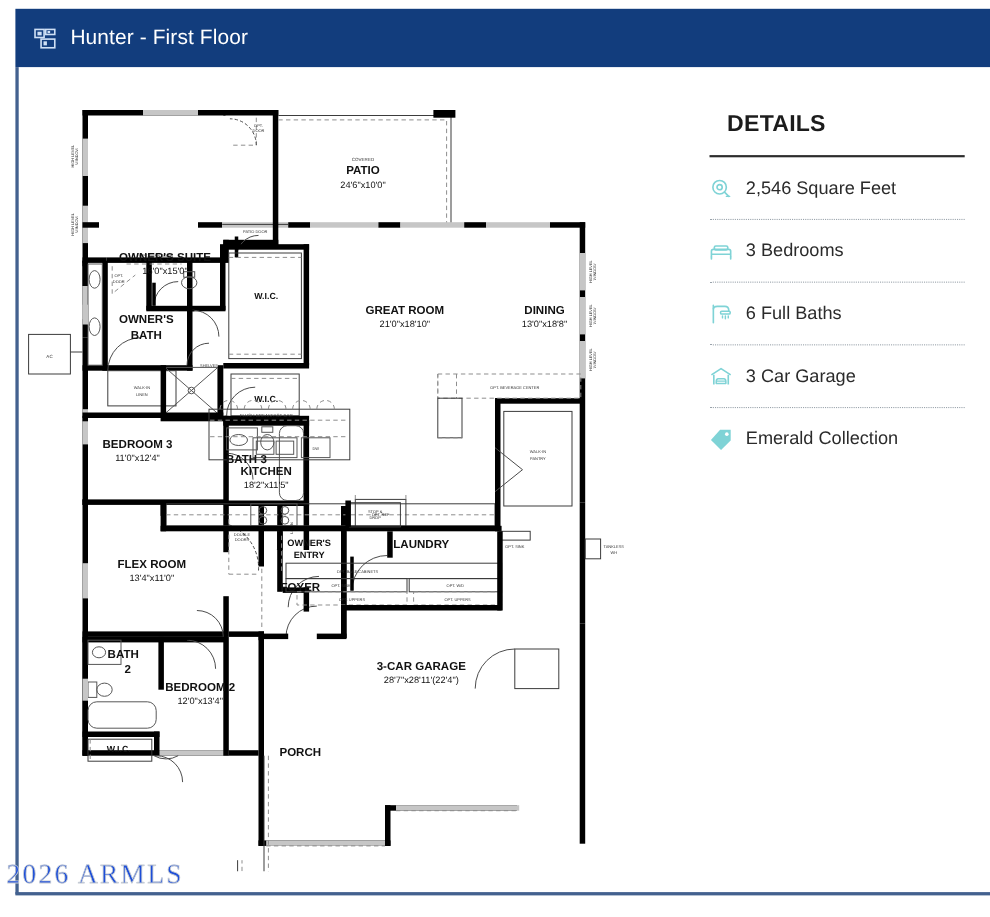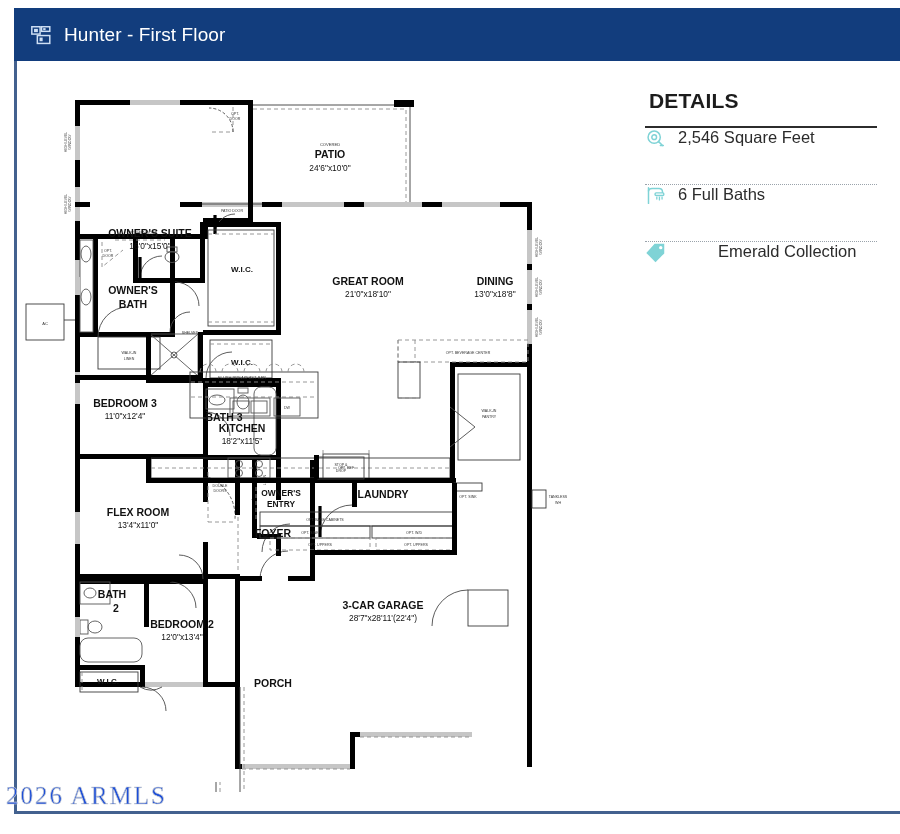--- a/index.html
+++ b/index.html
@@ -54,39 +54,39 @@
     background: #43618f;
   }
 
   
   #details {
     position: absolute;
     left: 645px; top: 85px;
     width: 240px;
   }
   #details h2 {
-    margin: 4px;
+    margin: 16px;
     font-size: 21px;
     font-weight: bold;
     color: #1c1c1c;
     letter-spacing: 0.2px;
   }
   #details .rule {
     margin-top: 13px;
     border-top: 2px solid #2c2c2c;
     width: 232px;
   }
   .drow {
     display: flex;
-    align-items: flex-start;
+    align-items: center;
     height: 57px;
     border-bottom: 1px dotted #9aa3ab;
     width: 232px;
   }
-  .drow:last-child { border-bottom: none; gap: 40px; }
+  .drow:last-child { border-bottom: none; }
   .drow .dicon {
     width: 21px; height: 21px;
     flex: 0 0 21px;
     margin-right: 12px;
     display: block;
   }
   .drow .dtext {
     font-size: 16.5px;
     color: #2b2b2b;
     white-space: nowrap;
@@ -141,31 +141,49 @@
     <svg class="dicon" viewBox="0 0 24 24">
       <circle cx="10.5" cy="10.5" r="7" fill="none" stroke="#7fd3d6" stroke-width="1.7"></circle>
       <circle cx="10.5" cy="10.5" r="2.7" fill="none" stroke="#7fd3d6" stroke-width="1.7"></circle>
       <path d="M15.6 15.6 L20 20" stroke="#7fd3d6" stroke-width="1.7" fill="none" stroke-linecap="round"></path>
       <path d="M17.5 20 L21 20" stroke="#7fd3d6" stroke-width="1.5" fill="none" stroke-linecap="round"></path>
     </svg>
     <span class="dtext">2,546 Square Feet</span>
   </div>
 
 
+  <div class="drow">
+    <svg class="dicon" viewBox="0 0 24 24">
+      <path d="M2 18 L2 12 Q2 10 4 10 L20 10 Q22 10 22 12 L22 18" fill="none" stroke="#7fd3d6" stroke-width="1.7" stroke-linejoin="round"></path>
+      <rect x="5" y="6.5" width="14" height="4" rx="1.6" fill="none" stroke="#7fd3d6" stroke-width="1.7"></rect>
+      <path d="M2 15 L22 15" stroke="#7fd3d6" stroke-width="1.7"></path>
+      <path d="M2 18 L2 20 M22 18 L22 20" stroke="#7fd3d6" stroke-width="1.7" stroke-linecap="round"></path>
+    </svg>
+    <span class="dtext">3 Bedrooms</span>
+  </div>
 
   <div class="drow">
     <svg class="dicon" viewBox="0 0 24 24">
       <path d="M4 3 L4 21" stroke="#7fd3d6" stroke-width="1.7" stroke-linecap="round" fill="none"></path>
       <path d="M4 7 Q4 4 8 4 L16 4 Q20 4 20 8 L20 9" fill="none" stroke="#7fd3d6" stroke-width="1.7" stroke-linejoin="round"></path>
       <rect x="11.5" y="9" width="10" height="3" rx="1.2" fill="none" stroke="#7fd3d6" stroke-width="1.6"></rect>
       <path d="M13.5 14 L13.5 16 M16.5 14 L16.5 17 M19.5 14 L19.5 16" stroke="#7fd3d6" stroke-width="1.5" stroke-linecap="round"></path>
     </svg>
     <span class="dtext">6 Full Baths</span>
   </div>
 
+  <div class="drow">
+    <svg class="dicon" viewBox="0 0 24 24">
+      <path d="M2 10 L12 3.5 L22 10" fill="none" stroke="#7fd3d6" stroke-width="1.7" stroke-linejoin="round"></path>
+      <path d="M4.5 20 L4.5 10 M19.5 20 L19.5 10" stroke="#7fd3d6" stroke-width="1.7" fill="none"></path>
+      <path d="M7 17 Q7 14 9 14 L15 14 Q17 14 17 17 L17 19 L7 19 Z" fill="none" stroke="#7fd3d6" stroke-width="1.6" stroke-linejoin="round"></path>
+      <path d="M7 16.5 L17 16.5" stroke="#7fd3d6" stroke-width="1.4"></path>
+    </svg>
+    <span class="dtext">3 Car Garage</span>
+  </div>
 
   <div class="drow">
     <svg class="dicon" viewBox="0 0 24 24">
       <path d="M11 2 L22 2 L22 13 L12 23 L1.5 12.5 Z" fill="#7fd3d6"></path>
       <circle cx="18" cy="6.5" r="1.9" fill="#ffffff"></circle>
     </svg>
     <span class="dtext">Emerald Collection</span>
   </div>
 </div>
 

